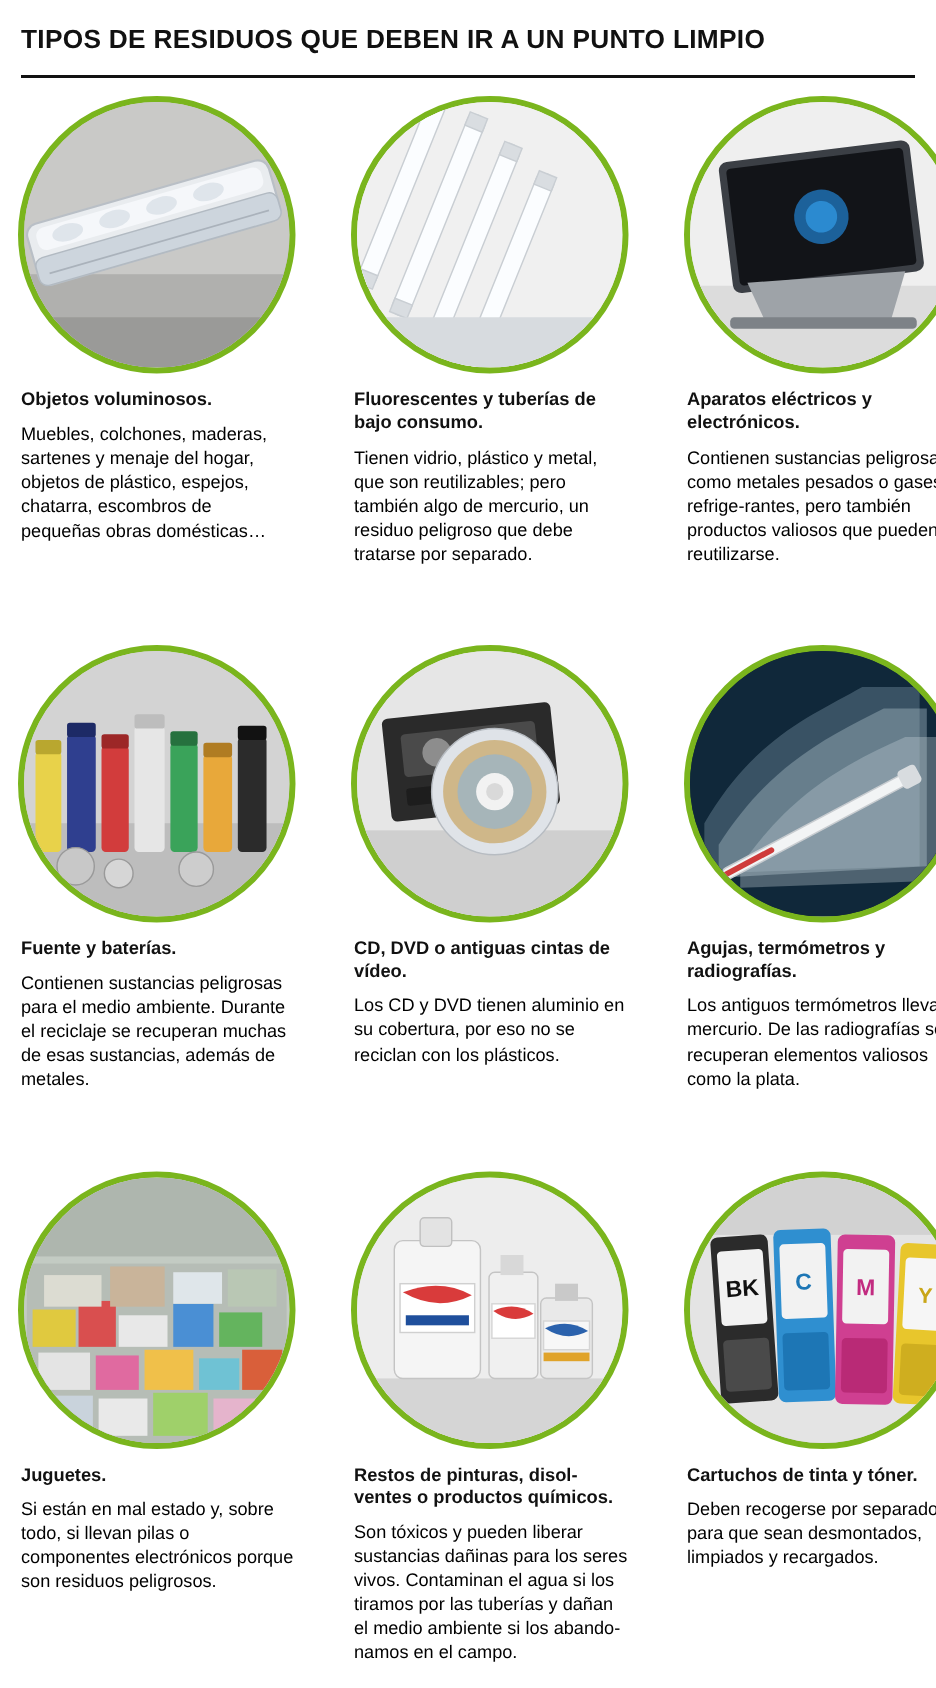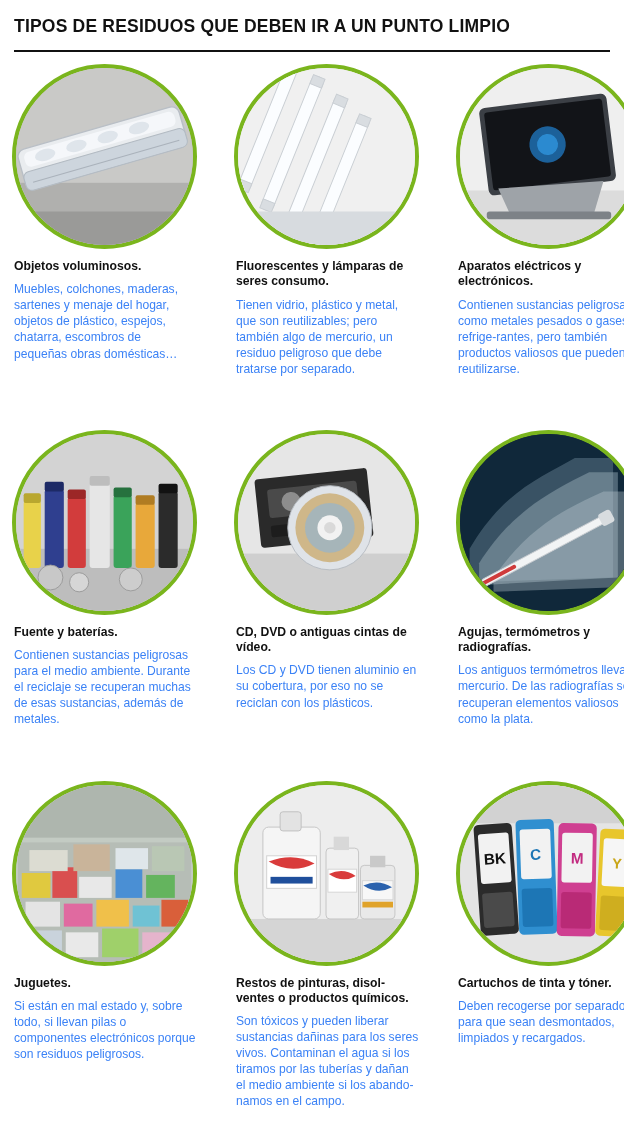--- a/index.html
+++ b/index.html
@@ -51,21 +51,21 @@
     font-size: 12.2px;
     font-weight: bold;
     line-height: 1.25;
     color: #111;
     margin-bottom: 7px;
     padding-left: 2px;
   }
   .cap-body {
     font-size: 12.1px;
     line-height: 1.33;
-    color: #3b82f6;
+    color: #000000;
     padding-left: 2px;
   }
   .row-pad { padding-bottom: 16px; }
   .footer {
     position: absolute;
     left: 12px; right: 12px; bottom: 8px;
     border-top: 1.5px solid #111;
     padding-top: 5px;
     display: flex;
     justify-content: space-between;
@@ -136,21 +136,21 @@
               <rect x="78" y="28" width="13" height="10" fill="#d9dde1"></rect>
               <rect x="108" y="38" width="13" height="150" rx="6" fill="#fbfdff"></rect>
               <rect x="108" y="38" width="13" height="10" fill="#d9dde1"></rect>
             </g>
           </g>
           <g fill="#d7dbdf">
             <rect x="8" y="150" width="170" height="35"></rect>
           </g>
         </svg>
       </div>
-      <div class="cap-title">Fluorescentes y lámparas de seres consumo.</div>
+      <div class="cap-title">Fluorescentes y tuberías de bajo consumo.</div>
       <div class="cap-body">Tienen vidrio, plástico y metal, que son reutilizables; pero también algo de mercurio, un residuo peligroso que debe tratarse por separado.</div>
     </div>
 
     <div class="cell row-pad">
       <div class="circle-wrap bg-dark">
         <svg class="art" viewBox="0 0 185 185">
           <rect width="185" height="185" fill="#efefef"></rect>
           <rect x="0" y="128" width="185" height="57" fill="#dcdcdc"></rect>
           <g transform="rotate(-7 92 92)">
             <rect x="26" y="34" width="134" height="92" rx="6" fill="#3b3f45"></rect>

